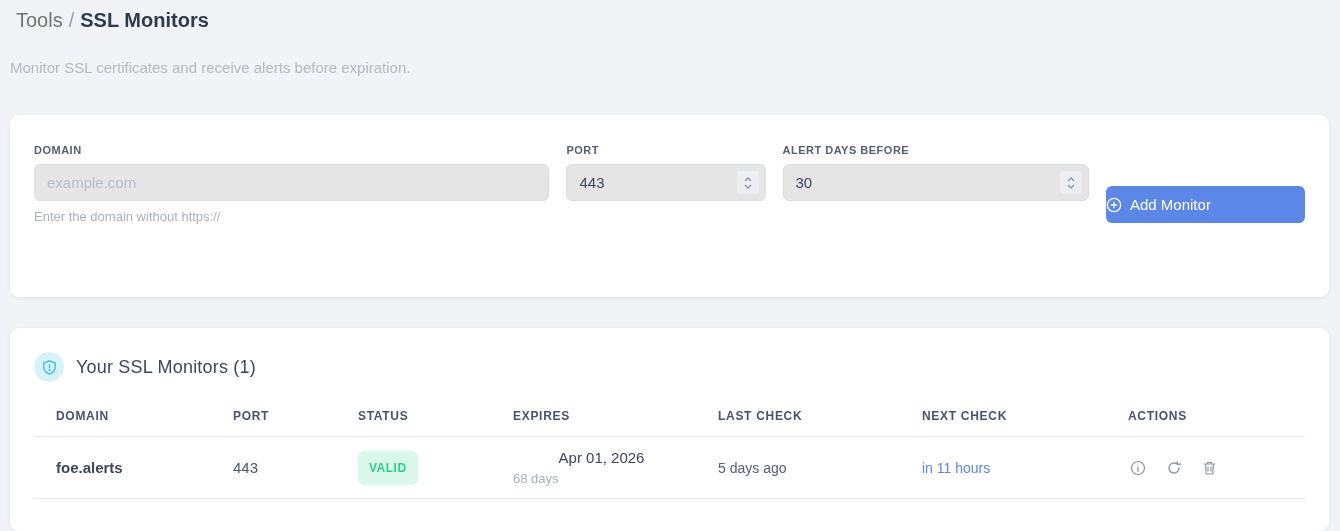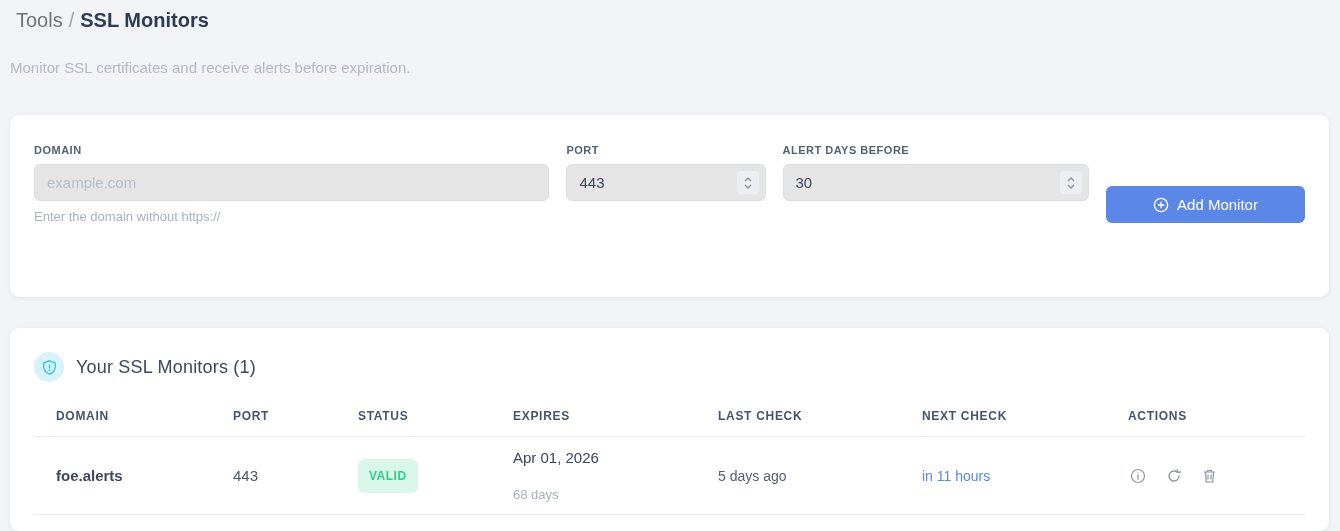--- a/index.html
+++ b/index.html
@@ -76,21 +76,21 @@
     display: flex; flex-direction: column; align-items: center; justify-content: center;
     cursor: pointer;
   }
   .field-helper { margin-top: 8px; font-size: 13px; color: #a9b1bd; }
 
   .btn-primary {
     margin-top: 42px; width: 199px; height: 37px;
     background: #5b87e8; color: #ffffff;
     border: none; border-radius: 6px;
     font-size: 15px; font-family: "Liberation Sans", sans-serif;
-    display: flex; align-items: center; justify-content: center; gap: 8px;
+    display: flex; align-items: center; gap: 8px;
     cursor: pointer; flex: none;
   }
 
   
   .table-wrap { padding: 0 24px; margin-top: 12px; }
   table { width: 100%; border-collapse: collapse; table-layout: fixed; }
   col.c1 { width: 177px; } col.c2 { width: 125px; } col.c3 { width: 155px; }
   col.c4 { width: 205px; } col.c5 { width: 204px; } col.c6 { width: 206px; }
   th {
     text-align: left; font-size: 12px; font-weight: bold;
@@ -103,22 +103,22 @@
     border-bottom: 1px solid #e5e8ed;
     vertical-align: middle; height: 62px;
   }
   .cell-domain { font-size: 15px; font-weight: bold; color: #3c495d; }
   .cell-port { font-size: 15px; color: #4a576c; }
   .status-badge {
     display: inline-block; background: #d9f8ea; color: #2bd08a;
     font-size: 12px; font-weight: bold; letter-spacing: 0.5px;
     padding: 10px 11px; border-radius: 6px;
   }
-  .expires-date { font-size: 15px; color: #39465a; }
-  .expires-days { font-size: 13px; color: #a8b0bc; margin-top: 21px; }
+  .expires-date { font-size: 15px; color: #39465a; text-align: center; }
+  .expires-days { font-size: 13px; color: #a8b0bc; margin-top: 5px; }
   .cell-lastcheck { font-size: 14px; color: #556072; }
   .cell-nextcheck { font-size: 14px; color: #5b87e8; }
   .actions { display: flex; align-items: center; gap: 16px; }
   .action-btn {
     background: none; border: none; padding: 2px; cursor: pointer;
     display: flex; align-items: center; justify-content: center;
   }
 </style>
 </head>
 <body>

